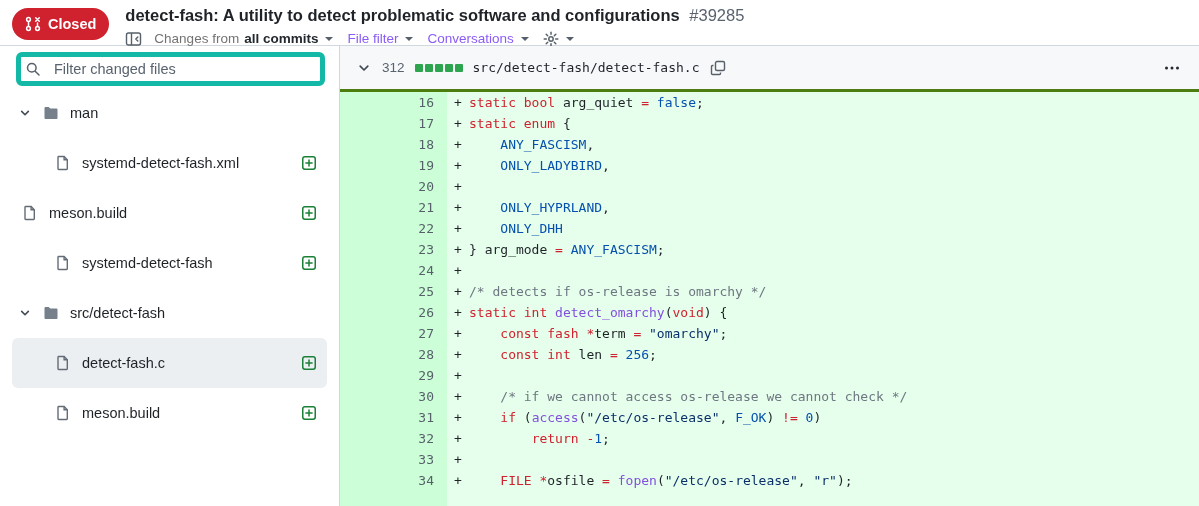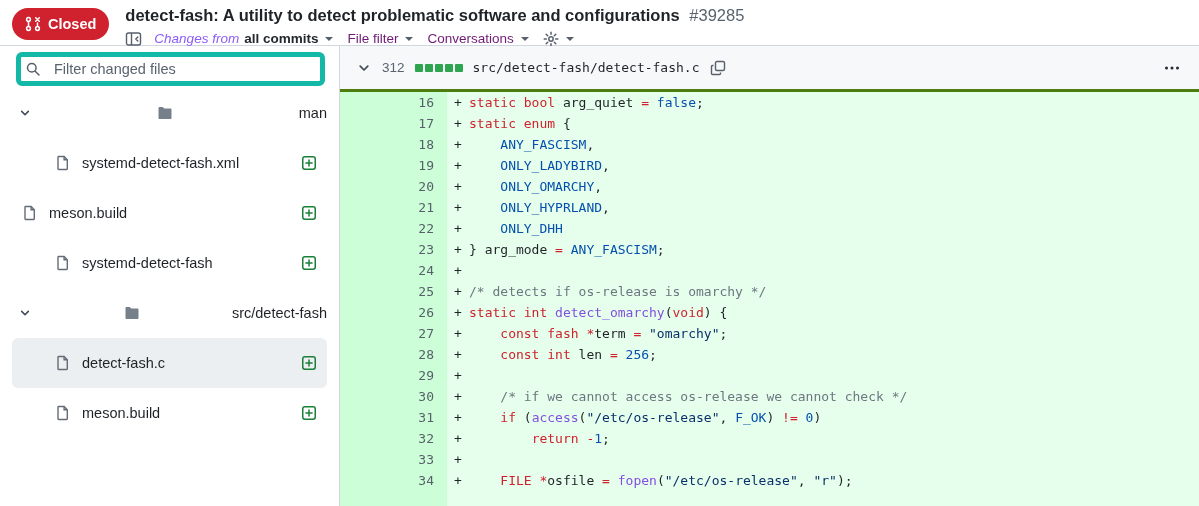--- a/index.html
+++ b/index.html
@@ -9,38 +9,38 @@
   
   .top { height:46px; display:flex; align-items:flex-start; padding:6px 8px 0 12px; border-bottom:1px solid #d0d7de; background:#fff; }
   .badge { display:inline-flex; align-items:center; gap:7px; background:#cf222e; color:#fff; border-radius:999px; height:32px; padding:0 13px; font-size:14.5px; font-weight:700; margin-top:2px; flex:none; }
   .head-main { margin-left:16px; min-width:0; }
   .title-row { font-size:16.5px; line-height:19px; white-space:nowrap; overflow:hidden; }
   .title { font-weight:700; color:#1f2328; }
   .num { color:#59636e; font-weight:400; margin-left:5px; }
   .controls { display:flex; align-items:center; gap:10px; margin-top:3px; font-size:13.5px; color:#57606a; height:21px; }
   .icon-btn { background:none; border:none; padding:0; display:inline-flex; align-items:center; cursor:pointer; }
   .ctrl { background:none; border:none; font:inherit; color:#57606a; display:inline-flex; align-items:center; gap:5px; cursor:pointer; padding:0 2px; }
-  .ctrl .muted { color:#8b5cf6;font-style:italic; }
+  .ctrl .muted { color:#737373; }
   .ctrl .strong { color:#24292f; font-weight:700; }
-  .ctrl .lab { color:#701a75; }
+  .ctrl .lab { color:#8b5cf6; }
   .caret { width:0; height:0; border-left:4px solid transparent; border-right:4px solid transparent; border-top:4px solid #57606a; margin-left:2px; }
 
   
   .bodywrap { display:flex; height:460px; }
 
   
   .sidebar { width:340px; flex:none; border-right:1px solid #d0d7de; padding-top:6px; overflow:hidden; background:#fff; }
   .filter-wrap { position:relative; margin:0 14px 2px 16px; }
   .filter-input { width:100%; height:34px; border:5px solid #14b8a6; border-radius:6px; padding:0 10px 0 33px; font-size:14.5px; font-family:inherit; color:#1f2328; background:#fff; outline:none; }
   .filter-input::placeholder { color:#59636e; opacity:1; }
   .search-icon { position:absolute; left:9px; top:9px; display:flex; }
   .tree { margin-top:2px; }
   .tree-row { height:50px; display:flex; align-items:center; gap:11px; margin:0 12px; border-radius:6px; cursor:pointer; }
   .tree-row.selected { background:#eceff2; }
-  .kind-folder.depth0 { padding-left:6px;justify-content:space-between; }
+  .kind-folder.depth0 { padding-left:6px; }
   .kind-file.depth0 { padding-left:10px; }
   .kind-file.depth1 { padding-left:43px; }
   .row-label { font-size:14.5px; color:#1f2328; white-space:nowrap; }
   .ic { display:inline-flex; flex:none; }
   .trail-icon { margin-left:auto; margin-right:10px; }
 
   
   .main { flex:1; min-width:0; display:flex; flex-direction:column; background:#fff; }
   .file-header { height:46px; flex:none; display:flex; align-items:center; background:#f6f8fa; border-bottom:3px solid #4d7c0f; padding:0 18px 0 16px; gap:10px; }
   .stat-num { color:#59636e; font-size:13.5px; }
@@ -292,21 +292,20 @@
             <span class="code"><span class="tk-p">    </span><span class="tk-c">ANY_FASCISM</span><span class="tk-p">,</span></span>
           </div>
           <div class="code-row">
             <span class="ln">19</span>
             <span class="sign">+</span>
             <span class="code"><span class="tk-p">    </span><span class="tk-c">ONLY_LADYBIRD</span><span class="tk-p">,</span></span>
           </div>
           <div class="code-row">
             <span class="ln">20</span>
             <span class="sign">+</span>
-            <span class="code"><span class="tk-p">    </span><span class="tk-c">ONLY_OMARCHY</span><span class="tk-p">,</span></span>
           </div>
           <div class="code-row">
             <span class="ln">21</span>
             <span class="sign">+</span>
             <span class="code"><span class="tk-p">    </span><span class="tk-c">ONLY_HYPRLAND</span><span class="tk-p">,</span></span>
           </div>
           <div class="code-row">
             <span class="ln">22</span>
             <span class="sign">+</span>
             <span class="code"><span class="tk-p">    </span><span class="tk-c">ONLY_DHH</span></span>

